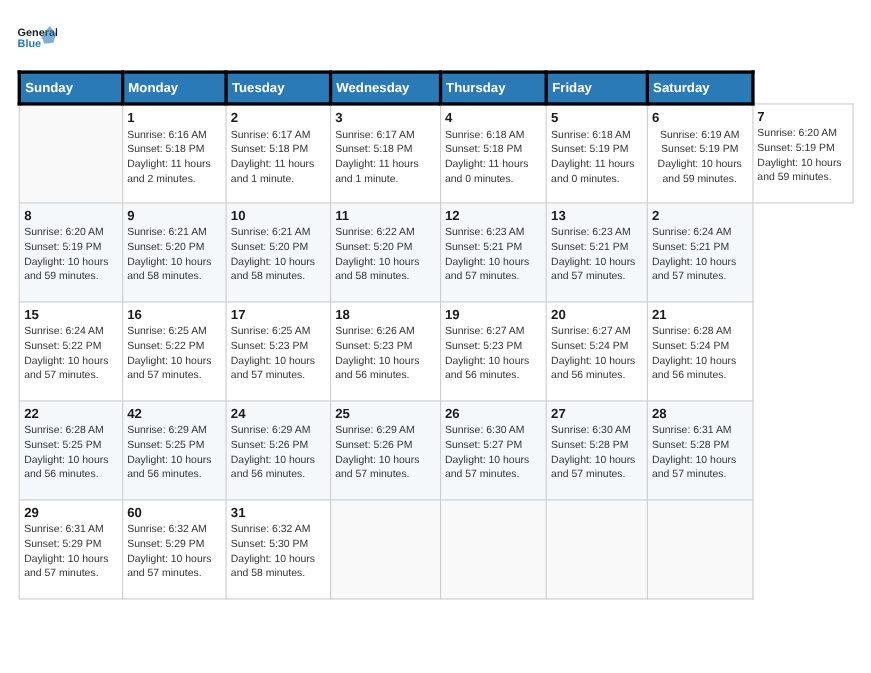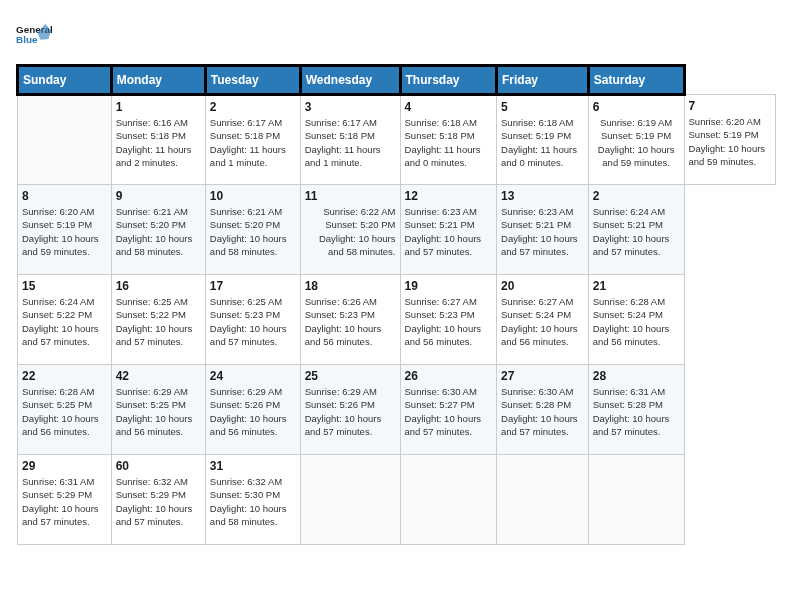--- a/index.html
+++ b/index.html
@@ -175,21 +175,21 @@
         </td>
         <td>
           <span class="day-number">10</span>
           <div class="day-info" style="white-space: pre-line;">Sunrise: 6:21 AM
 Sunset: 5:20 PM
 Daylight: 10 hours
 and 58 minutes.</div>
         </td>
         <td>
           <span class="day-number">11</span>
-          <div class="day-info" style="white-space: pre-line; text-align: right;">Sunrise: 6:22 AM
+          <div class="day-info" style="white-space: pre-line;">Sunrise: 6:22 AM
 Sunset: 5:20 PM
 Daylight: 10 hours
 and 58 minutes.</div>
         </td>
         <td>
           <span class="day-number">12</span>
           <div class="day-info" style="white-space: pre-line;">Sunrise: 6:23 AM
 Sunset: 5:21 PM
 Daylight: 10 hours
 and 57 minutes.</div>

